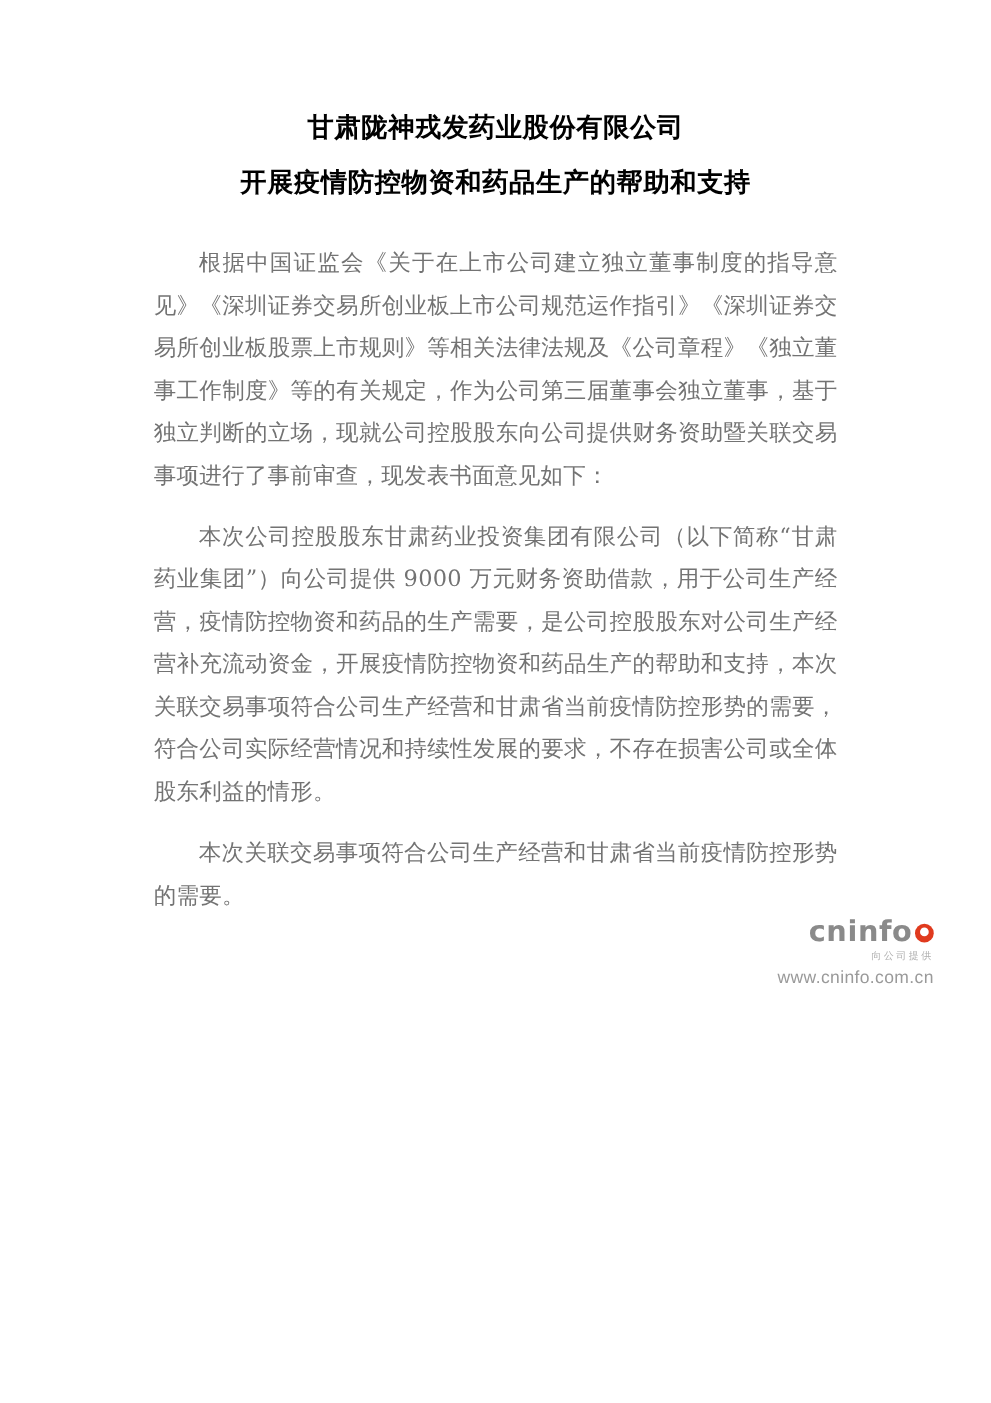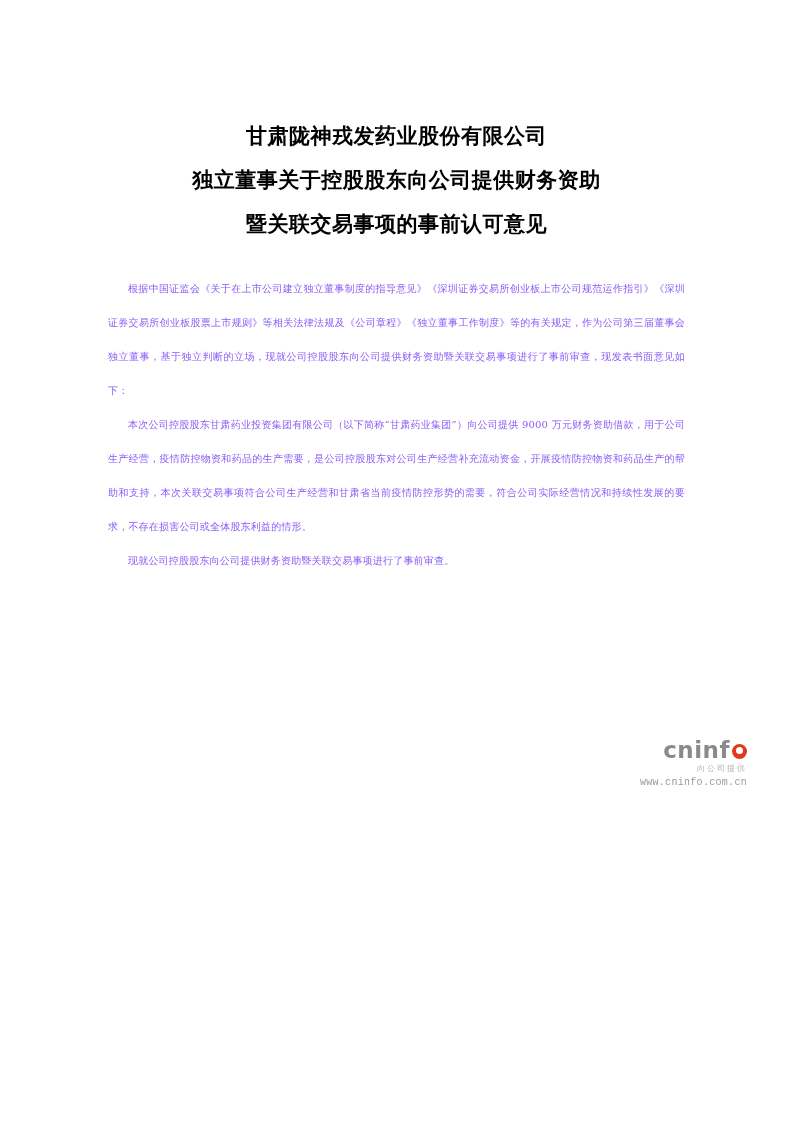--- a/index.html
+++ b/index.html
@@ -15,46 +15,46 @@
     color: #000000;
     overflow: hidden;
   }
   .page {
     position: absolute;
     top: 0;
     left: 0;
     width: 793px;
     height: 816px;
     box-sizing: border-box;
-    padding: 114px 108px 60px 108px;
+    padding: 80px 108px 60px 108px;
   }
   .title-block {
     margin-top: 0;
     text-align: center;
   }
   .title-line {
     font-family: "DejaVu Serif", "Liberation Serif", serif;
     font-weight: bold;
     font-size: 21px;
     letter-spacing: 0.5px;
     line-height: 44px;
     color: #000;
     white-space: nowrap;
   }
   .body-block {
     margin-top: 26px;
   }
   p.para {
-    margin: 0;
-    font-size: 10px;
+    margin: 15px;
+    font-size: 18px;
     line-height: 34px;
     text-align: justify;
     text-justify: inter-ideograph;
     text-indent: 2em;
-    color: #8b5cf6;
+    color: #737373;
     letter-spacing: 0.2px;
   }
   .logo {
     position: absolute;
     right: 46px;
     bottom: 28px;
     text-align: right;
     line-height: 1;
   }
   .logo-main {
@@ -80,51 +80,50 @@
     position: absolute;
     left: 4px;
     top: 3px;
     width: 7px;
     height: 7px;
     border-radius: 50%;
     background: #ffffff;
   }
   .logo-sub {
     margin-top: 5px;
-    font-family: Liberation Mono, monospace;
-    font-size: 10px;
+    font-family: Liberation Sans, sans-serif;
+    font-size: 14px;
     color: #9a9a9a;
     letter-spacing: 0.3px;
   }
   .logo-cn {
     margin-top: 3px;
     font-family: "DejaVu Sans", "Liberation Sans", sans-serif;
     font-size: 8px;
     color: #b0b0b0;
     letter-spacing: 2px;
   }
 </style>
 </head>
 <body>
 
 <div class="page">
 
   <div class="title-block">
     <div class="title-line">甘肃陇神戎发药业股份有限公司</div>
-    <div class="title-line">独立董事关于控股股东向公司提供财务资助</div>
-    <div class="title-line">暨关联交易事项的事前认可意见</div>
+    <div class="title-line">开展疫情防控物资和药品生产的帮助和支持</div>
   </div>
 
   <div class="body-block">
     <p class="para">根据中国证监会《关于在上市公司建立独立董事制度的指导意见》《深圳证券交易所创业板上市公司规范运作指引》《深圳证券交易所创业板股票上市规则》等相关法律法规及《公司章程》《独立董事工作制度》等的有关规定，作为公司第三届董事会独立董事，基于独立判断的立场，现就公司控股股东向公司提供财务资助暨关联交易事项进行了事前审查，现发表书面意见如下：</p>
     <p class="para">本次公司控股股东甘肃药业投资集团有限公司（以下简称“甘肃药业集团”）向公司提供 9000 万元财务资助借款，用于公司生产经营，疫情防控物资和药品的生产需要，是公司控股股东对公司生产经营补充流动资金，开展疫情防控物资和药品生产的帮助和支持，本次关联交易事项符合公司生产经营和甘肃省当前疫情防控形势的需要，符合公司实际经营情况和持续性发展的要求，不存在损害公司或全体股东利益的情形。</p>
-    <p class="para">现就公司控股股东向公司提供财务资助暨关联交易事项进行了事前审查。</p>
+    <p class="para">本次关联交易事项符合公司生产经营和甘肃省当前疫情防控形势的需要。</p>
   </div>
 
   <div class="logo">
     <div>
-      <span class="logo-main">cninf</span><span class="logo-mark"></span>
+      <span class="logo-main">cninfo</span><span class="logo-mark"></span>
     </div>
     <div class="logo-cn">向公司提供</div>
     <div class="logo-sub">www.cninfo.com.cn</div>
   </div>
 
 </div>
 
 </body></html>

